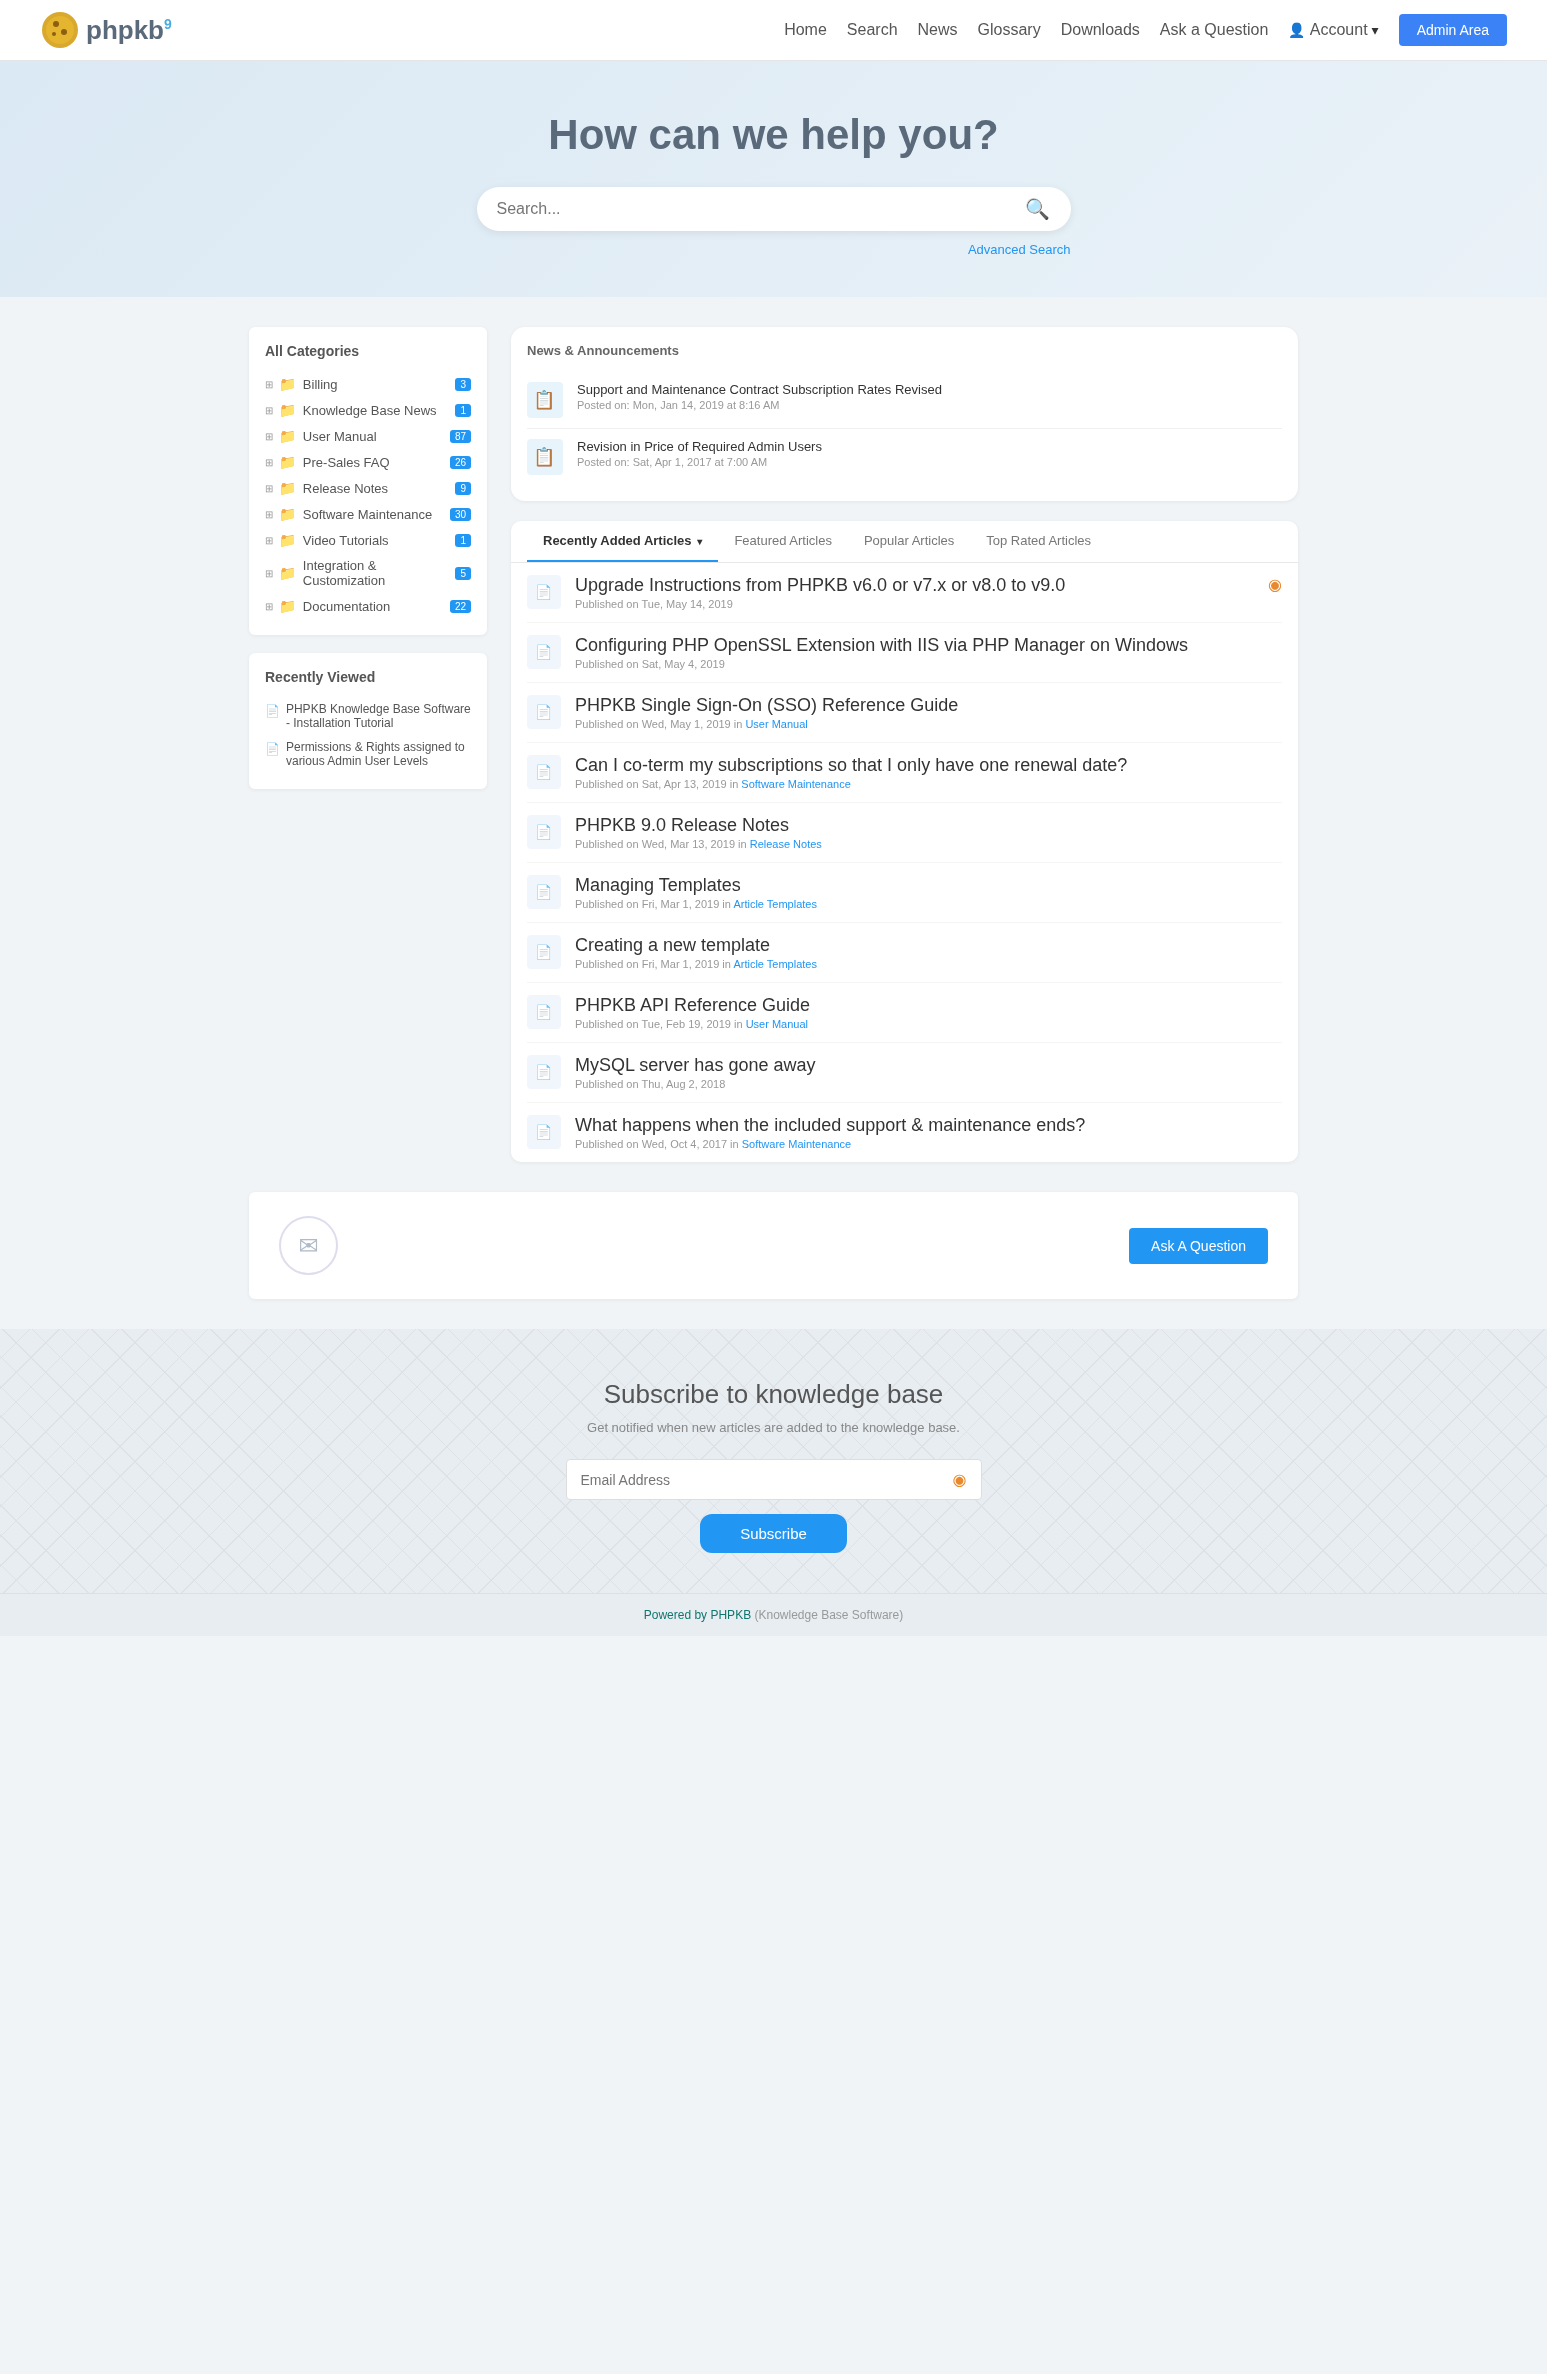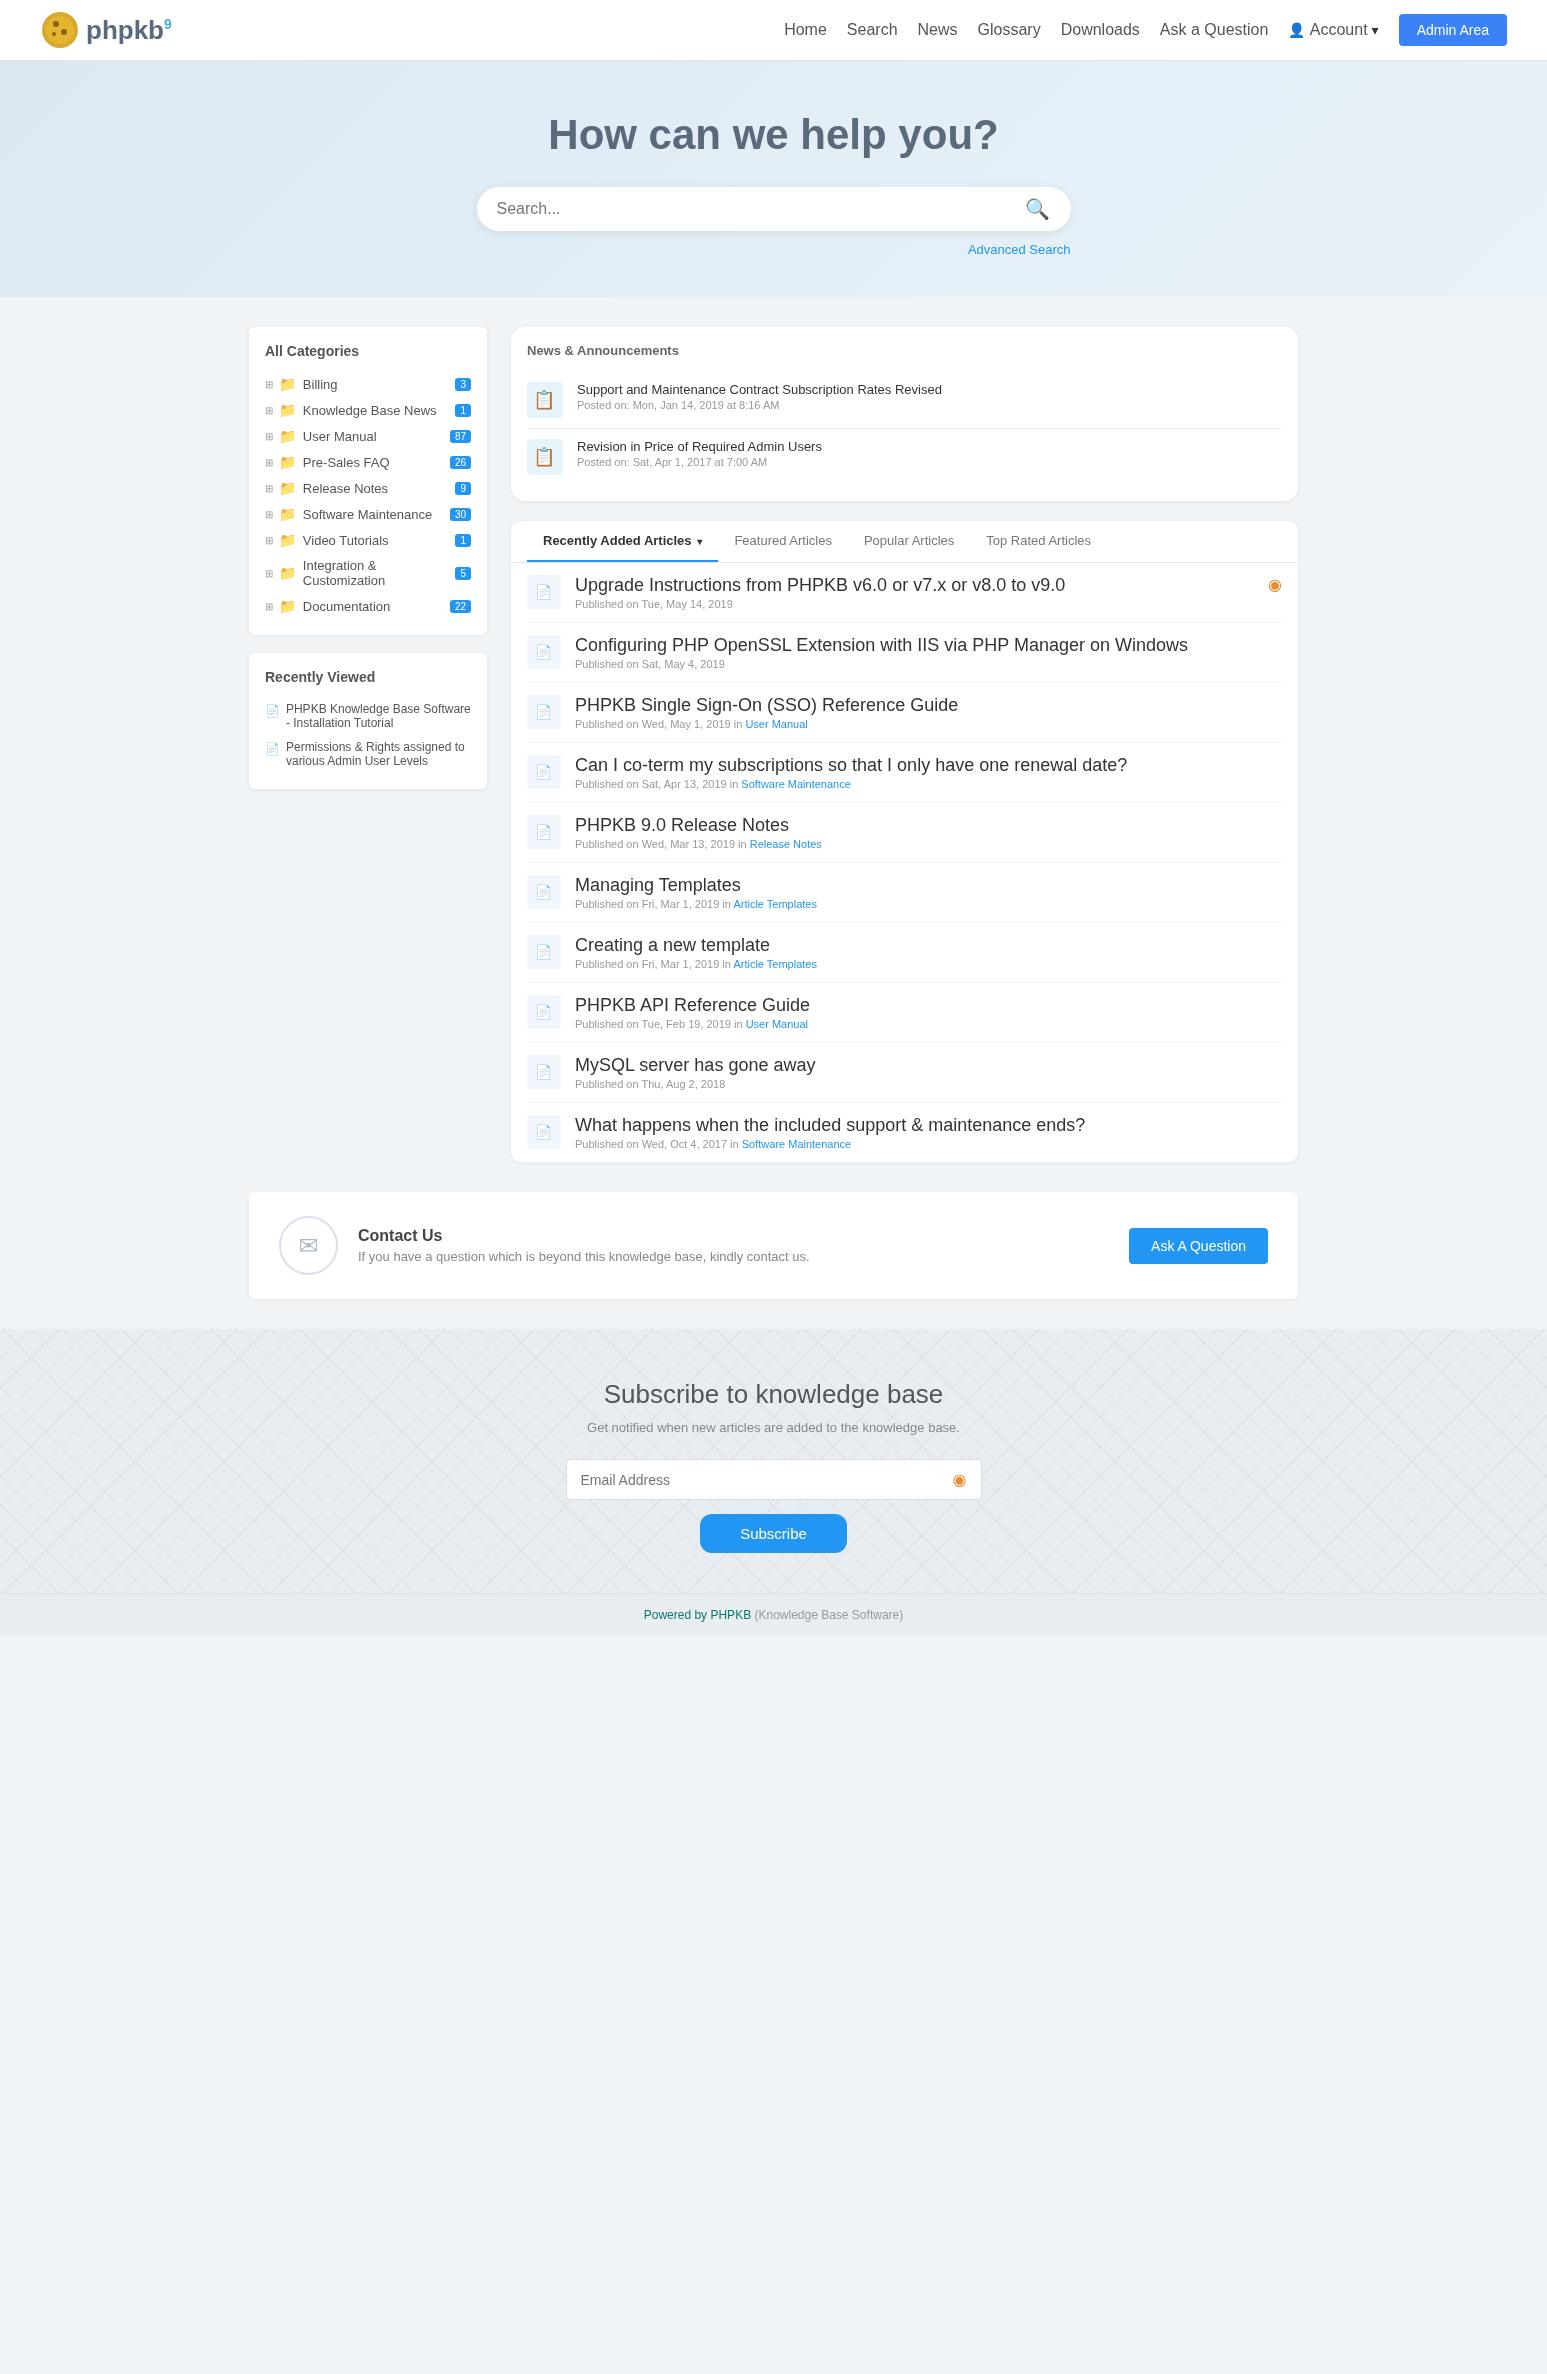--- a/index.html
+++ b/index.html
@@ -629,24 +629,20 @@
         </div>
     </div>
   </div>
 </div>
 
 <div class="contact-section">
   <div class="contact-box">
     <div class="contact-icon-wrap">
       <span>✉</span>
     </div>
-    <div class="contact-text">
-      <h3>Contact Us</h3>
-      <p>If you have a question which is beyond this knowledge base, kindly contact us.</p>
-    </div>
     <button class="btn-ask">Ask A Question</button>
   </div>
 </div>
 
 <section class="subscribe-section">
   <div class="subscribe-bg-pattern"></div>
   <h2>Subscribe to knowledge base</h2>
   <p>Get notified when new articles are added to the knowledge base.</p>
   <div class="subscribe-form">
     <div class="email-input-wrap">

